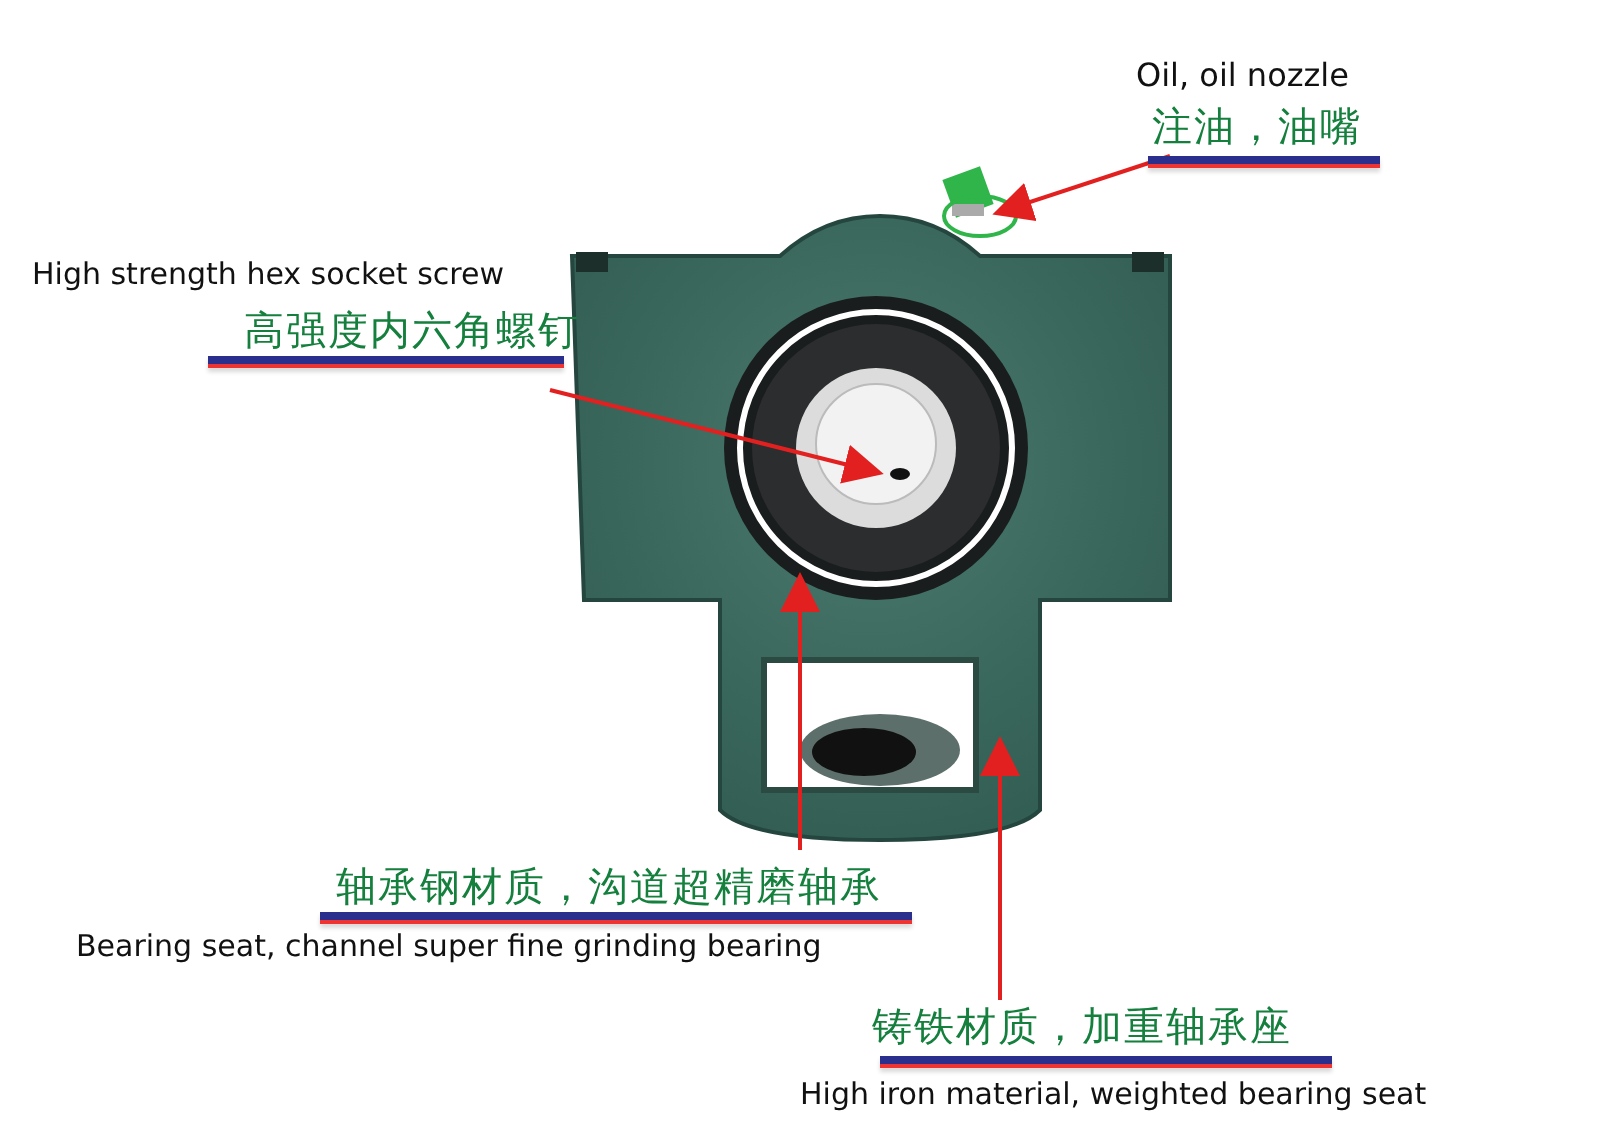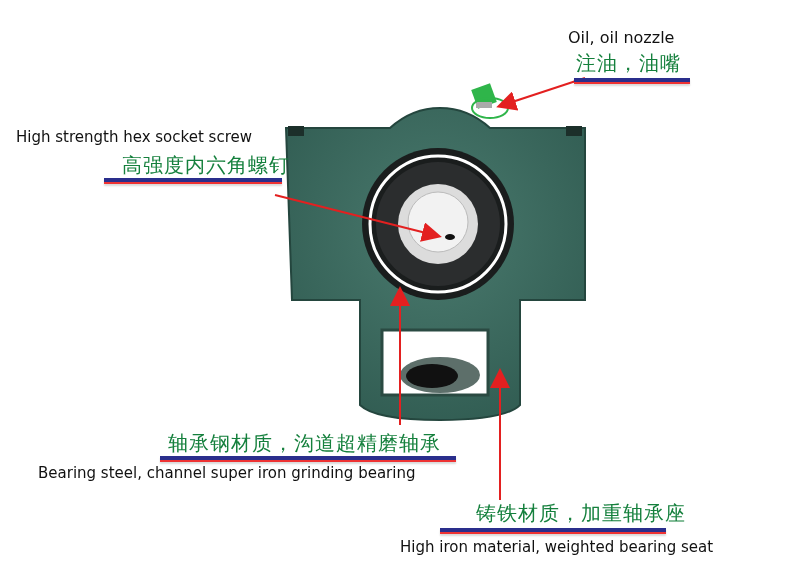--- a/index.html
+++ b/index.html
@@ -57,17 +57,17 @@
 <div class="label-en" style="left:568px;top:28px;font-size:16px;">Oil, oil nozzle</div>
 <div class="label-zh" style="left:576px;top:50px;">注油，油嘴</div>
 <div class="uline" style="left:574px;top:78px;width:116px;"></div>
 
 <div class="label-en" style="left:16px;top:128px;">High strength hex socket screw</div>
 <div class="label-zh" style="left:102px;top:152px;margin-left:20px;">高强度内六角螺钉</div>
 <div class="uline" style="left:104px;top:178px;width:178px;"></div>
 
 <div class="label-zh" style="left:168px;top:430px;">轴承钢材质，沟道超精磨轴承</div>
 <div class="uline" style="left:160px;top:456px;width:296px;"></div>
-<div class="label-en" style="left:38px;top:464px;">Bearing steel, channel super iron grinding bearing</div>
+<div class="label-en" style="left:38px;top:464px;">Bearing seat, channel super fine grinding bearing</div>
 
-<div class="label-zh" style="left:436px;top:500px;margin-left:40px;">铸铁材质，加重轴承座</div>
+<div class="label-zh" style="left:436px;top:500px;">铸铁材质，加重轴承座</div>
 <div class="uline" style="left:440px;top:528px;width:226px;"></div>
 <div class="label-en" style="left:400px;top:538px;">High iron material, weighted bearing seat</div>
 
 </body></html>

